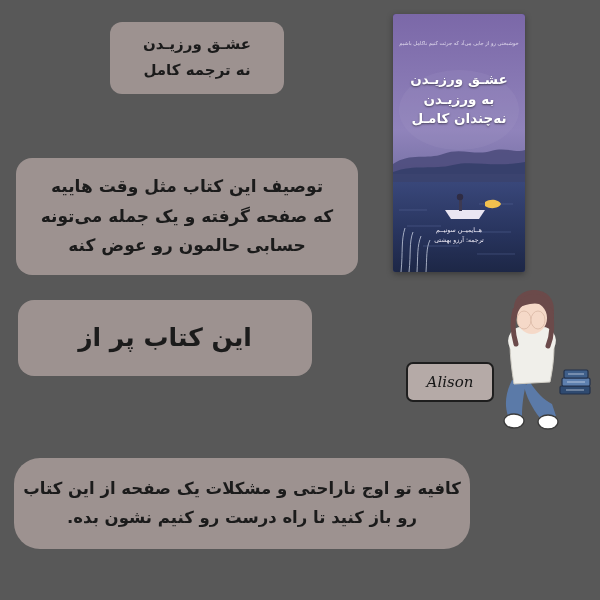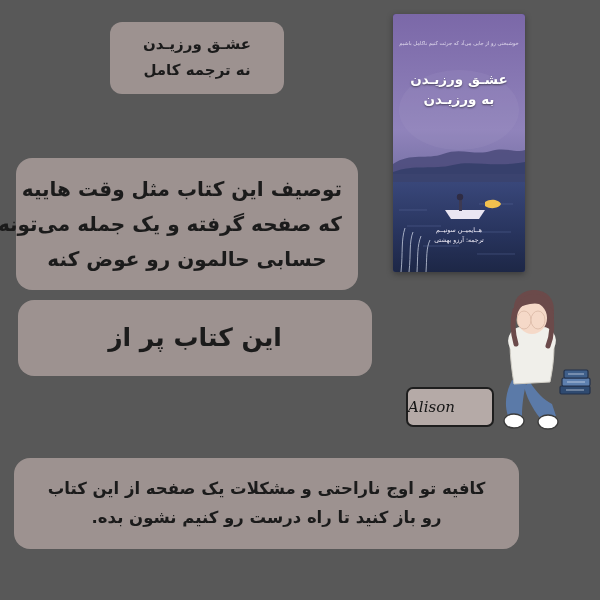--- a/index.html
+++ b/index.html
@@ -50,60 +50,60 @@
     font-weight: 700;
     line-height: 1.72;
   }
 
   #bubble-2 {
     left: 16px;
     top: 158px;
     width: 342px;
     padding: 14px 16px;
     border-radius: 16px;
-    font-size: 20px;
+    font-size: 17px;
     font-weight: 600;
     line-height: 1.74;
   }
 
   #bubble-3 {
     left: 18px;
     top: 300px;
-    width: 354px;
+    width: 294px;
     padding: 18px 18px;
     border-radius: 16px;
     font-size: 25px;
     font-weight: 700;
     line-height: 1.58;
   }
 
   #bubble-4 {
     left: 14px;
     top: 458px;
-    width: 505px;
+    width: 456px;
     padding: 16px 4px;
-    border-radius: 16px;
+    border-radius: 26px;
     font-size: 16.5px;
     font-weight: 600;
     line-height: 1.78;
   }
 
   
   #name-tag {
     position: absolute;
     left: 406px;
-    top: 387px;
+    top: 362px;
     width: 84px;
     height: 36px;
     background: #b5aaa7;
     border: 2px solid #1e1e1e;
     border-radius: 7px;
     display: flex;
     align-items: center;
-    justify-content: flex-start;
+    justify-content: center;
     color: #161616;
     font-size: 15px;
     font-style: italic;
     font-family: "DejaVu Serif", "Liberation Serif", serif;
     direction: ltr;
   }
 
   
   #book-cover {
     position: absolute;
@@ -241,20 +241,21 @@
       <circle cx="67" cy="183" r="3.2" fill="#2f2c44"></circle>
 
       <path d="M92,188 C98,184 106,186 108,190 C106,194 98,196 92,192 Z" fill="#f2c14e"></path>
 
       <ellipse cx="66" cy="96" rx="60" ry="40" fill="#a79ac9" opacity="0.18"></ellipse>
     </svg>
     <div class="cover-topline">خوشبختی رو از جایی می‌آد که جرئت کنیم ناکامل باشیم</div>
     <div class="cover-title">
       <div>عشـق ورزیـدن</div>
       <div>به ورزیـدن</div>
+      <div>نه‌چندان کامـل</div>
     </div>
     <div class="cover-author">
       <div>هــایمیــن سونیــم</div>
       <div>ترجمه: آرزو بهشتی</div>
     </div>
   </div>
 
   <svg id="girl-illustration" viewBox="0 0 78 152" xmlns="http://www.w3.org/2000/svg">
 
     <path d="M22,20 C22,7 34,2 42,2 C52,2 62,8 62,22 C62,38 60,52 58,62 C56,70 52,72 48,70 C46,58 46,42 44,34 C38,36 28,34 24,28 Z" fill="#6b4a4a"></path>

